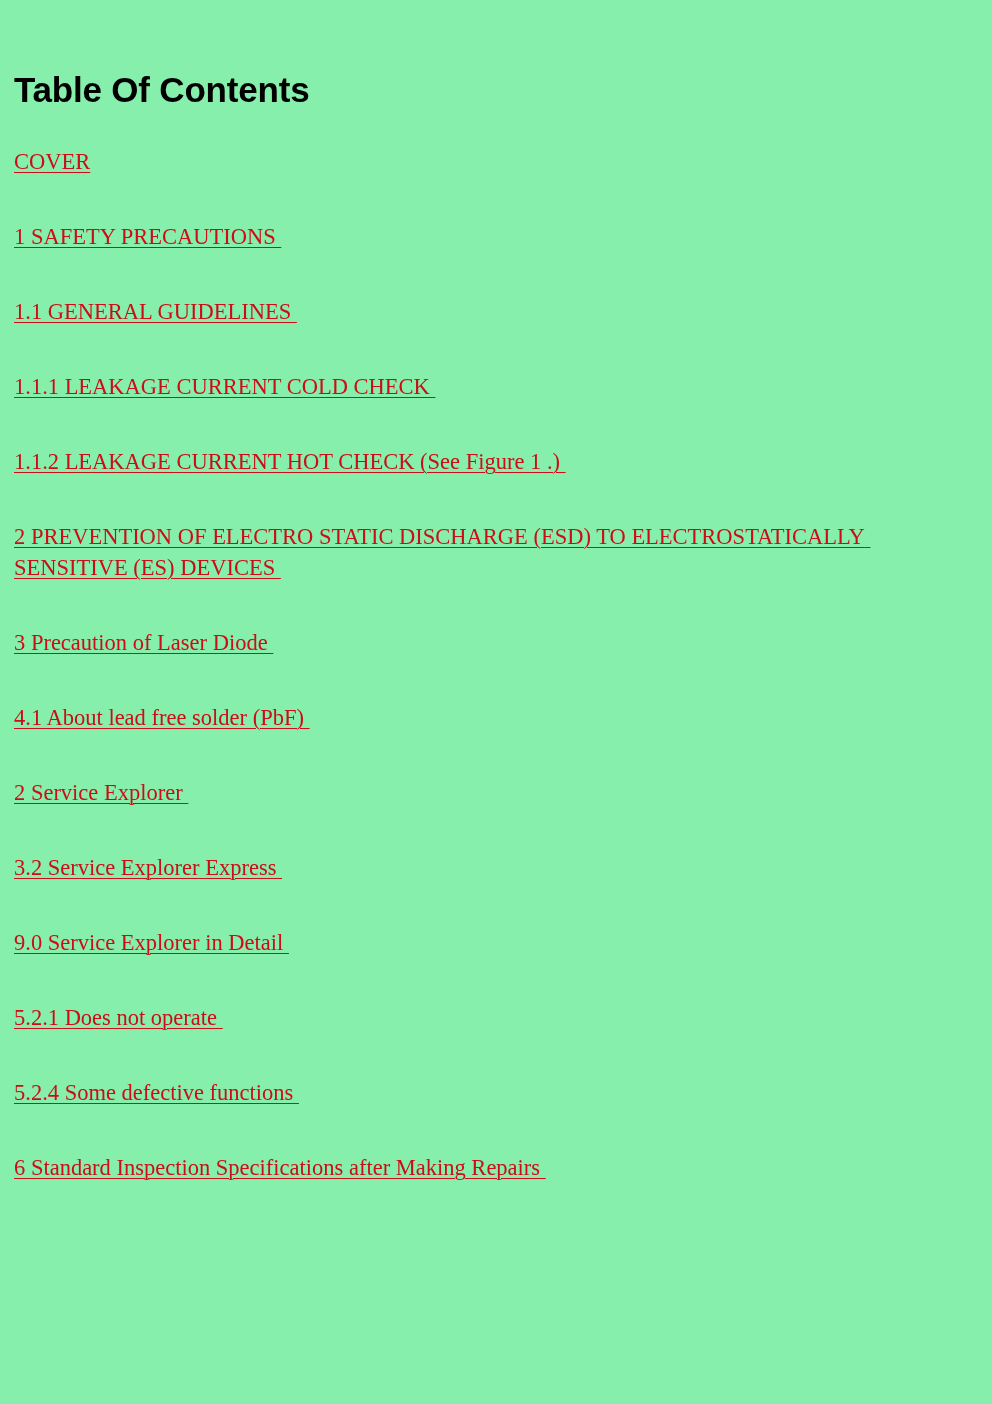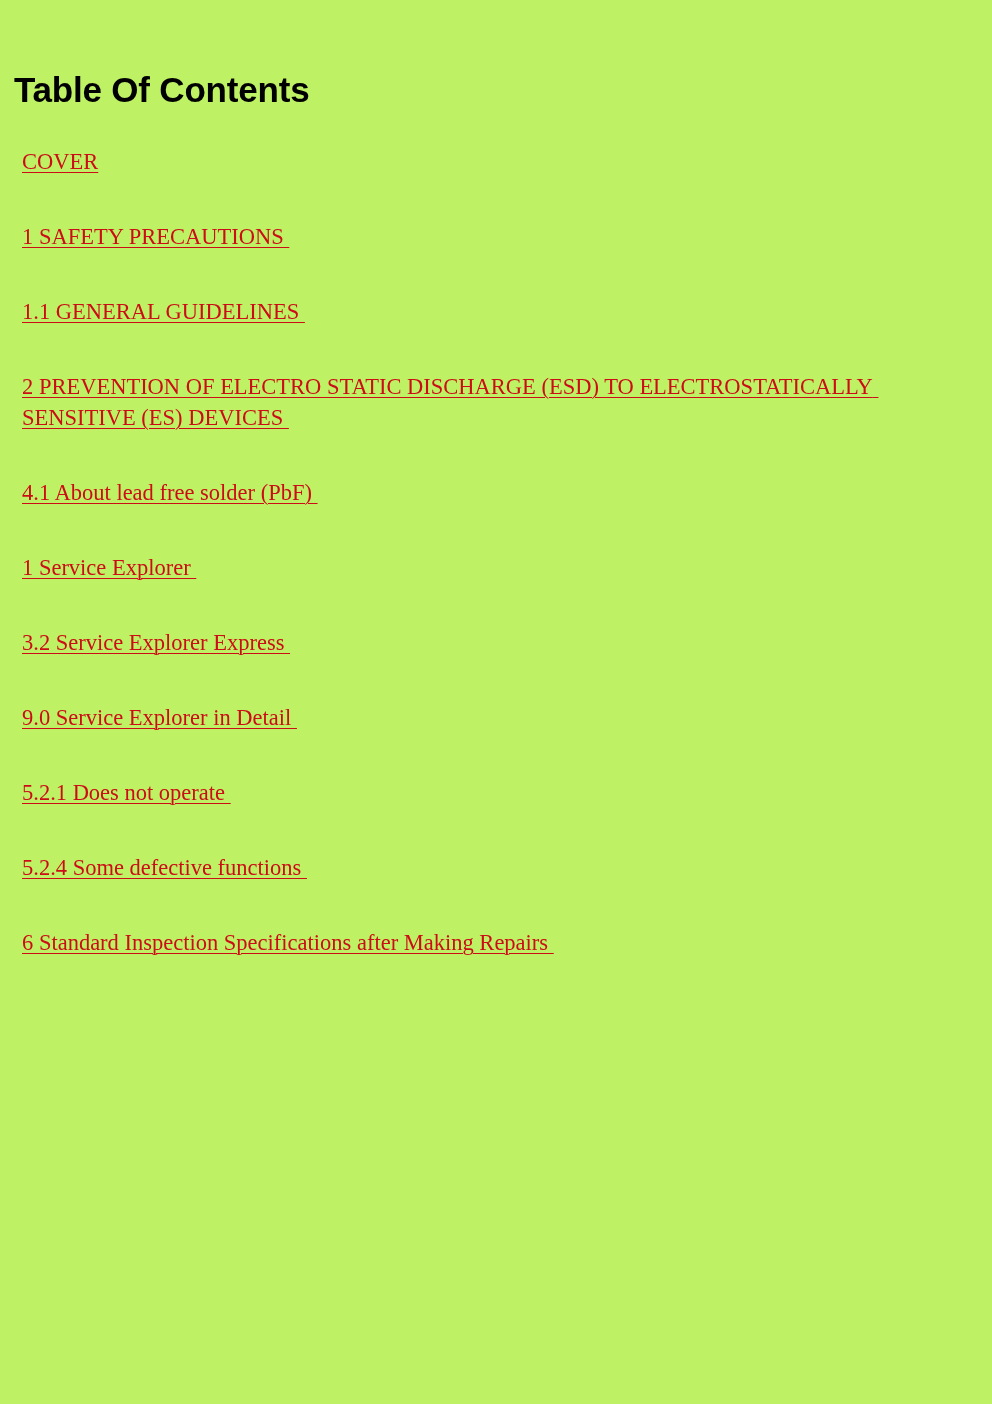--- a/index.html
+++ b/index.html
@@ -12,21 +12,21 @@
     height: 1404px;
     overflow: hidden;
     font-family: "Liberation Serif", "DejaVu Serif", serif;
     -webkit-font-smoothing: antialiased;
   }
 
   .page {
     position: relative;
     width: 992px;
     height: 1404px;
-    background: #bef264;
+    background: #86efac;
     box-sizing: border-box;
     padding: 0;
   }
 
   .doc-title {
     margin: 0;
     padding: 0;
     position: absolute;
     left: 14px;
     top: 70px;
@@ -34,21 +34,21 @@
     font-weight: bold;
     font-size: 35px;
     line-height: 40px;
     letter-spacing: -0.2px;
     color: #000000;
     white-space: nowrap;
   }
 
   .toc {
     position: absolute;
-    left: 22px;
+    left: 14px;
     top: 146px;
     width: 910px;
   }
 
   .toc-entry {
     margin: 0 0 0 0;
     padding: 0;
     font-size: 22.5px;
     line-height: 31px;
   }
@@ -77,29 +77,32 @@
   <h1 class="doc-title">Table Of Contents</h1>
 
   <div class="toc">
 
     <p class="toc-entry"><a class="toc-link" href="#">COVER</a></p>
 
     <p class="toc-entry"><a class="toc-link" href="#">1 SAFETY PRECAUTIONS </a></p>
 
     <p class="toc-entry"><a class="toc-link" href="#">1.1 GENERAL GUIDELINES </a></p>
 
+    <p class="toc-entry"><a class="toc-link" href="#">1.1.1 LEAKAGE CURRENT COLD CHECK </a></p>
 
+    <p class="toc-entry"><a class="toc-link" href="#">1.1.2 LEAKAGE CURRENT HOT CHECK (See Figure 1 .) </a></p>
 
     <p class="toc-entry"><a class="toc-link" href="#">2 PREVENTION OF ELECTRO STATIC DISCHARGE (ESD) TO ELECTROSTATICALLY SENSITIVE (ES) DEVICES </a></p>
 
+    <p class="toc-entry"><a class="toc-link" href="#">3 Precaution of Laser Diode </a></p>
 
 
     <p class="toc-entry"><a class="toc-link" href="#">4.1 About lead free solder (PbF) </a></p>
 
-    <p class="toc-entry"><a class="toc-link" href="#">1 Service Explorer </a></p>
+    <p class="toc-entry"><a class="toc-link" href="#">2 Service Explorer </a></p>
 
     <p class="toc-entry"><a class="toc-link" href="#">3.2 Service Explorer Express </a></p>
 
     <p class="toc-entry"><a class="toc-link" href="#">9.0 Service Explorer in Detail </a></p>
 
     <p class="toc-entry"><a class="toc-link" href="#">5.2.1 Does not operate </a></p>
 
 
 
     <p class="toc-entry"><a class="toc-link" href="#">5.2.4 Some defective functions </a></p>

